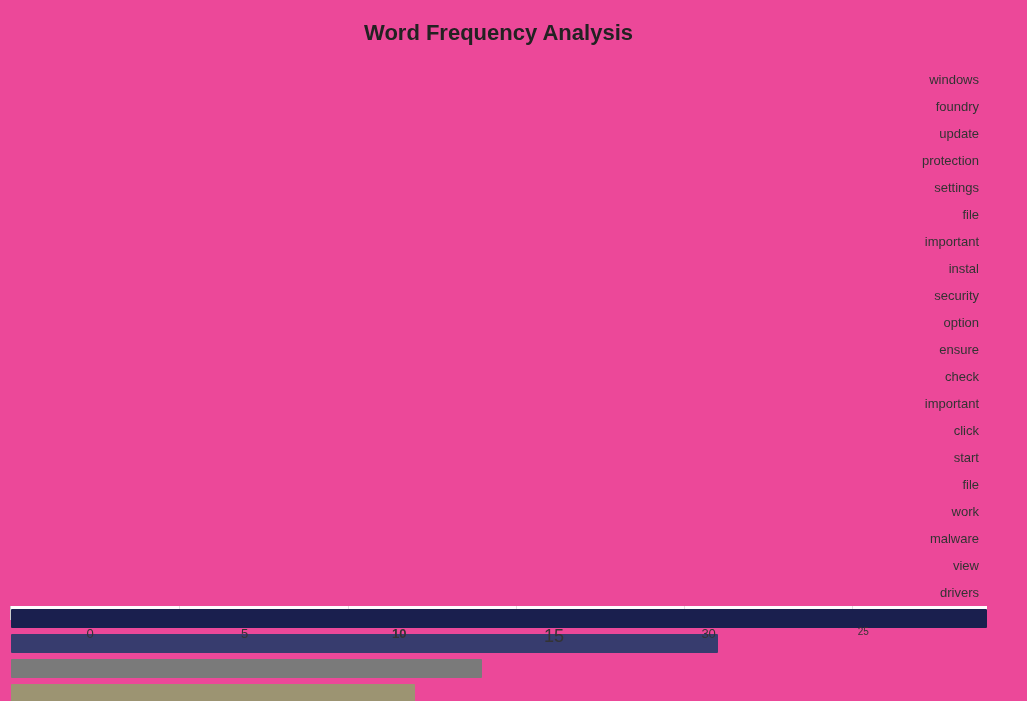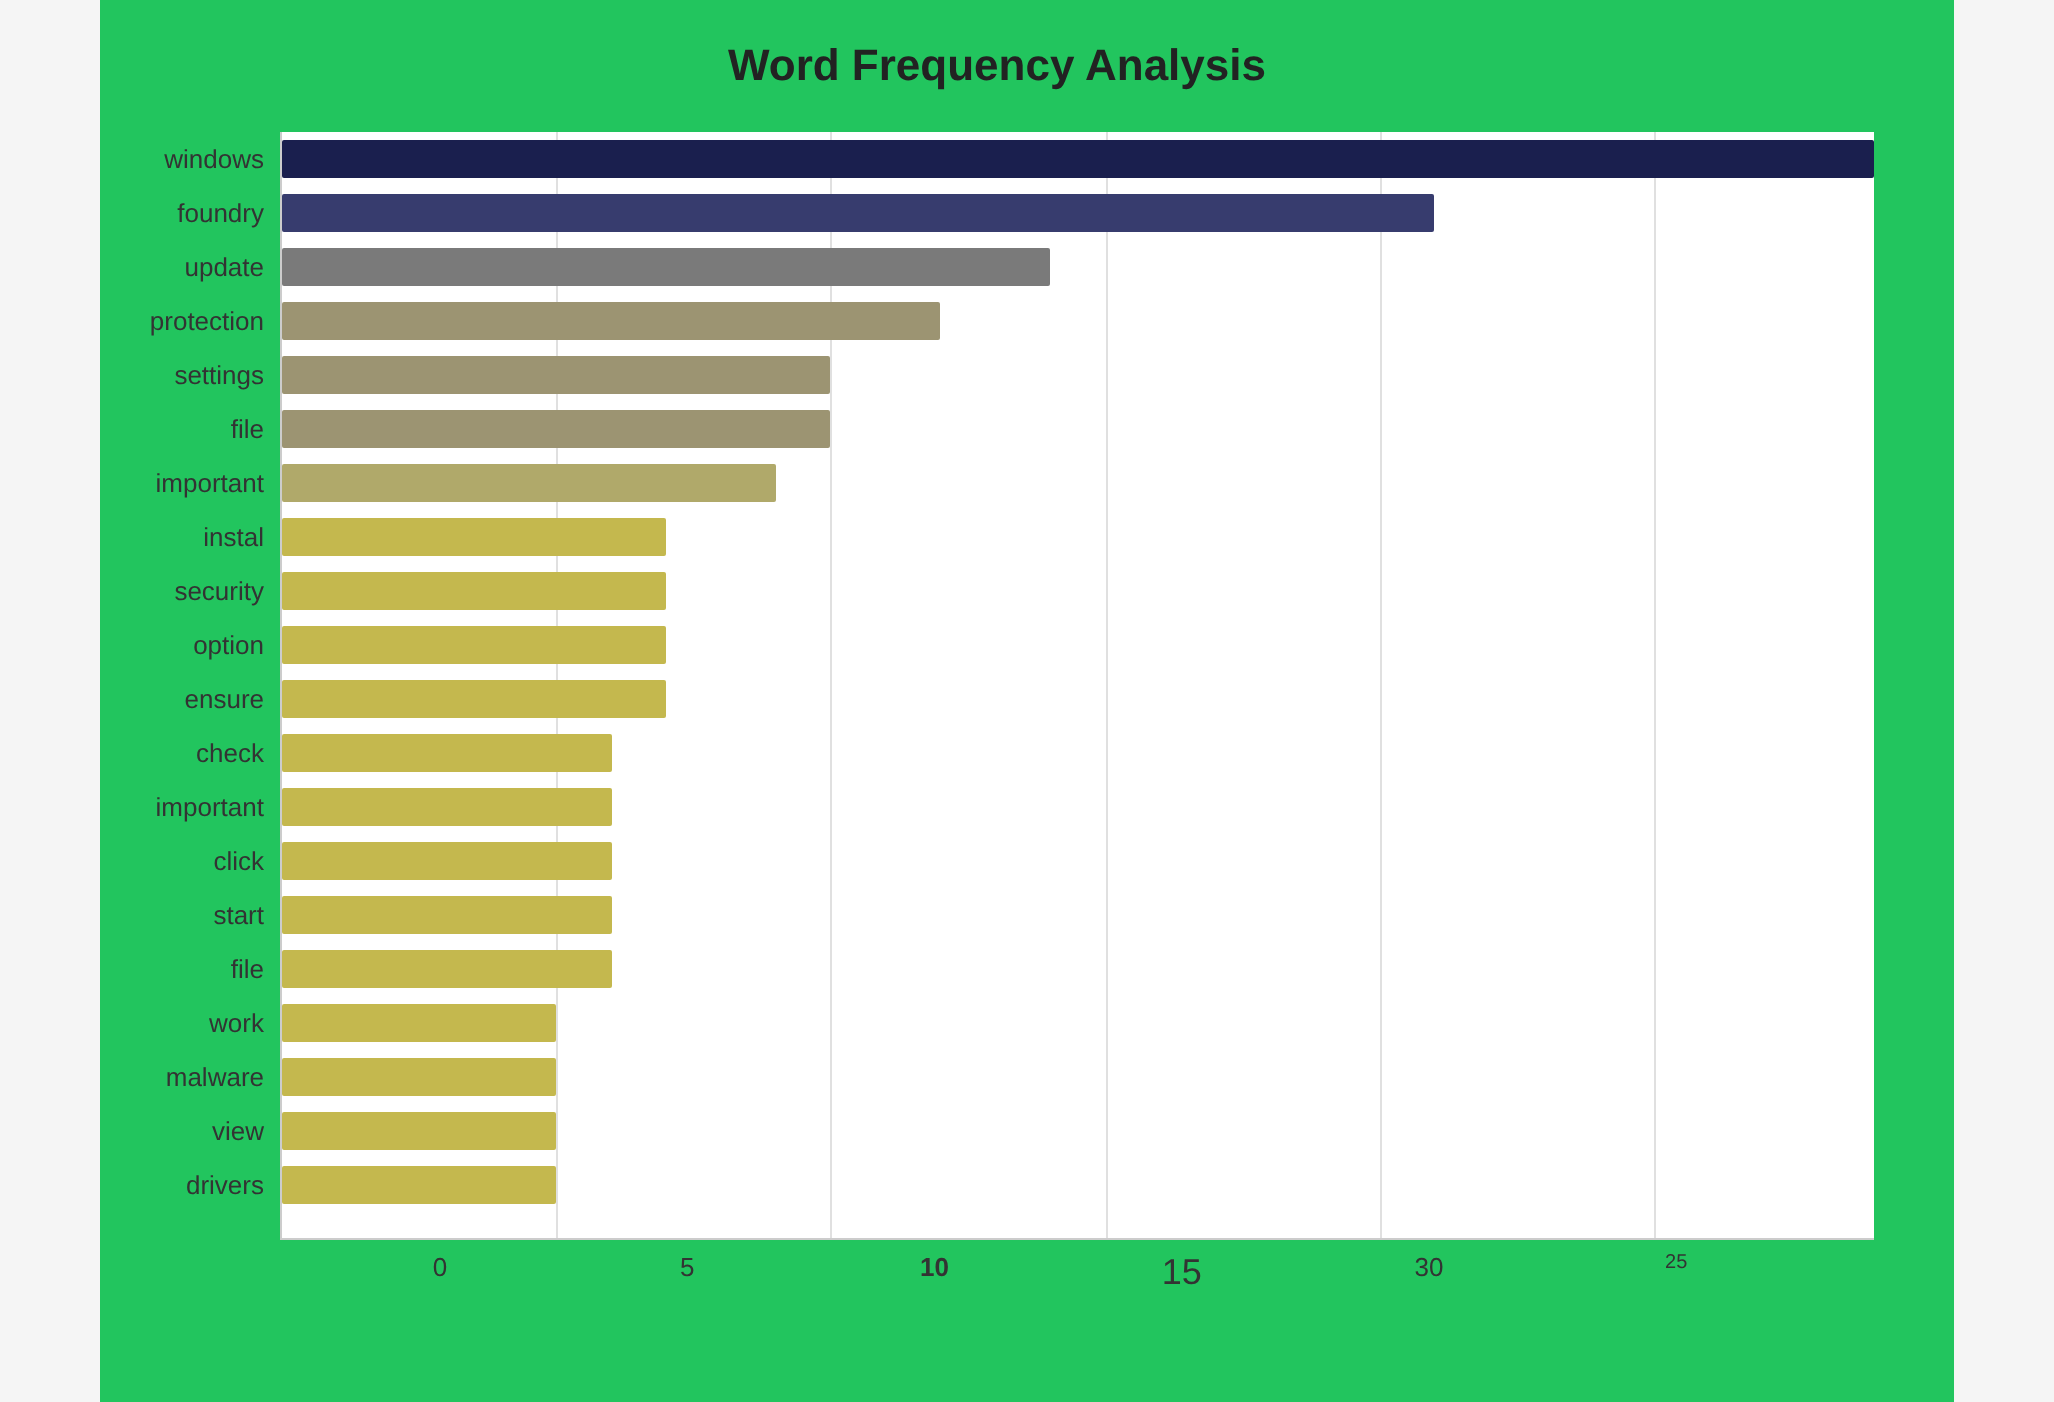--- a/index.html
+++ b/index.html
@@ -6,36 +6,36 @@
     body {
       font-family: Arial, sans-serif;
       background: #f5f5f5;
       width: 1027px;
       height: 701px;
       display: flex;
       align-items: center;
       justify-content: center;
     }
     .chart-container {
-      background: #22c55e;
-      width: 927px;
+      background: #ec4899;
+      width: 1027px;
       height: 701px;
       padding: 20px 40px 60px 10px;
       position: relative;
     }
     .chart-title {
       text-align: center;
       font-size: 22px;
       font-weight: bold;
       color: #222;
       margin-bottom: 20px;
     }
     .chart-area {
       display: flex;
-      flex-direction: row;
+      flex-direction: column;
       width: 100%;
       height: 580px;
     }
     .y-axis {
       display: flex;
       flex-direction: column;
       align-items: flex-end;
       justify-content: flex-start;
       padding-top: 0px;
       min-width: 80px;

